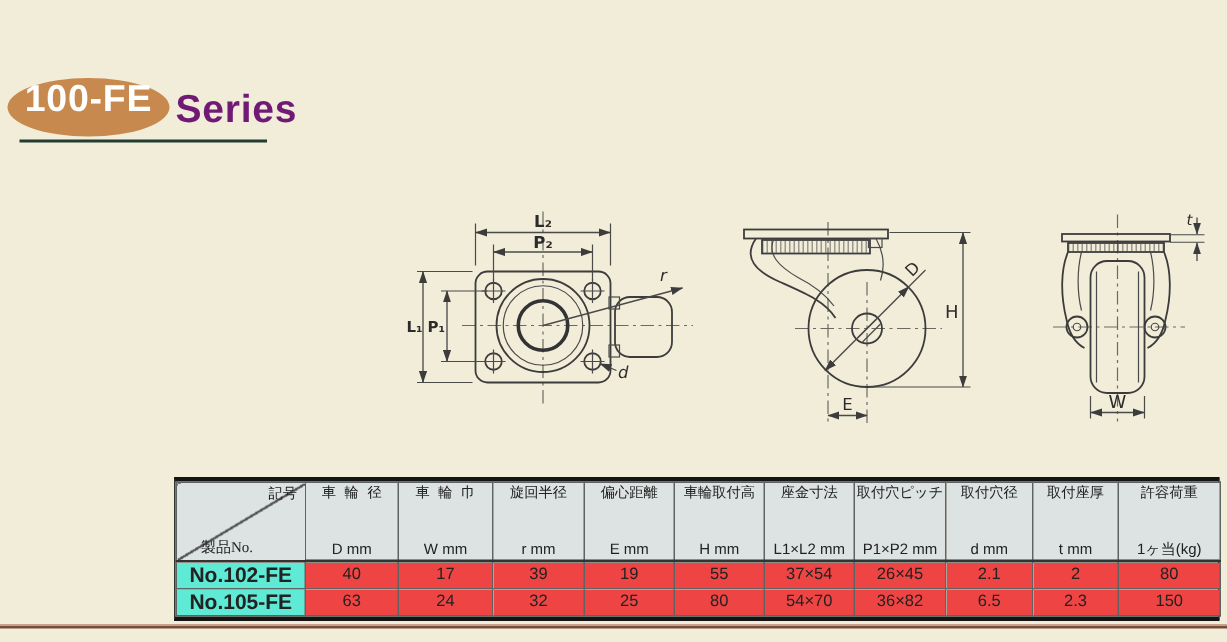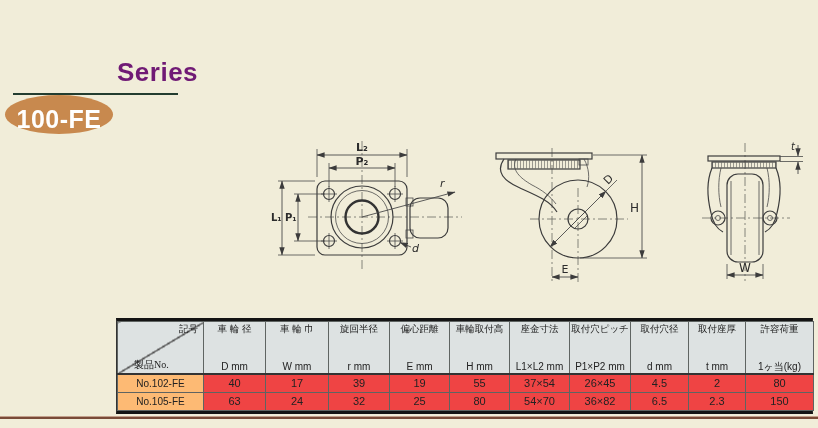--- a/index.html
+++ b/index.html
@@ -5,21 +5,21 @@
   * { margin:0; padding:0; box-sizing:border-box; }
   body { font-family:"Liberation Sans","DejaVu Sans",sans-serif; }
   .page {
     position:relative; width:818px; height:428px;
     background:#f1edd9; overflow:hidden;
   }
   
   .badge {
     position:absolute; left:5px; top:52px; width:108px; height:39px;
     background:#c8894e; border-radius:50%;
-    display:flex; align-items:flex-end; justify-content:center;margin-top:43px;
+    display:flex; align-items:flex-start; justify-content:center;
   }
   .badge-label {
     color:#ffffff; font-weight:bold; font-size:25px; letter-spacing:0.5px;
   }
   .series-label {
     position:absolute; left:117px; top:57px;
     color:#701a75; font-weight:bold; font-size:26px; letter-spacing:0.5px;
   }
   .title-underline {
     position:absolute; left:13px; top:93px; width:165px; height:2px;
@@ -37,23 +37,23 @@
     position:absolute; left:116px; top:318px; width:697px;
     border-top:3px solid #141414; border-bottom:3px solid #141414;
     border-left:1px solid #333; border-right:1px solid #333;
   }
   table { border-collapse:collapse; table-layout:fixed; width:100%; }
   th, td {
     border:1px solid #5f6462; text-align:center; vertical-align:middle;
     color:#222; overflow:hidden; white-space:nowrap;
   }
   thead th { background:#dde2e2; height:30px; font-weight:normal; padding:0; }
-  thead th .jp   { display:block; font-size:9.5px; line-height:14px; }
+  thead th .jp   { display:block; font-size:9.5px; line-height:14px;font-family:Liberation Mono, monospace; }
   thead th .unit { display:block; font-size:10px;  line-height:13px;margin-top:24px; }
-  tbody th { background:#fdba74; font-weight:normal; font-size:10px; height:18px; }
+  tbody th { background:#5eead4; font-weight:bold; font-size:14px; height:18px; }
   tbody td { background:#ef4444; font-size:11px; height:18px; }
   thead tr { border-bottom:2px solid #333; }
   .corner {
     position:relative; padding:0;
     background:
       linear-gradient(to bottom right,
         transparent calc(50% - 0.8px), #555 calc(50% - 0.8px),
         #555 calc(50% + 0.8px), transparent calc(50% + 0.8px)),
       #dde2e2;
   }
@@ -275,21 +275,21 @@
       <tbody>
         <tr>
           <th>No.102-FE</th>
           <td>40</td>
           <td>17</td>
           <td>39</td>
           <td>19</td>
           <td>55</td>
           <td>37×54</td>
           <td>26×45</td>
-          <td>4.5</td>
+          <td>2.1</td>
           <td>2</td>
           <td>80</td>
         </tr>
         <tr>
           <th>No.105-FE</th>
           <td>63</td>
           <td>24</td>
           <td>32</td>
           <td>25</td>
           <td>80</td>

